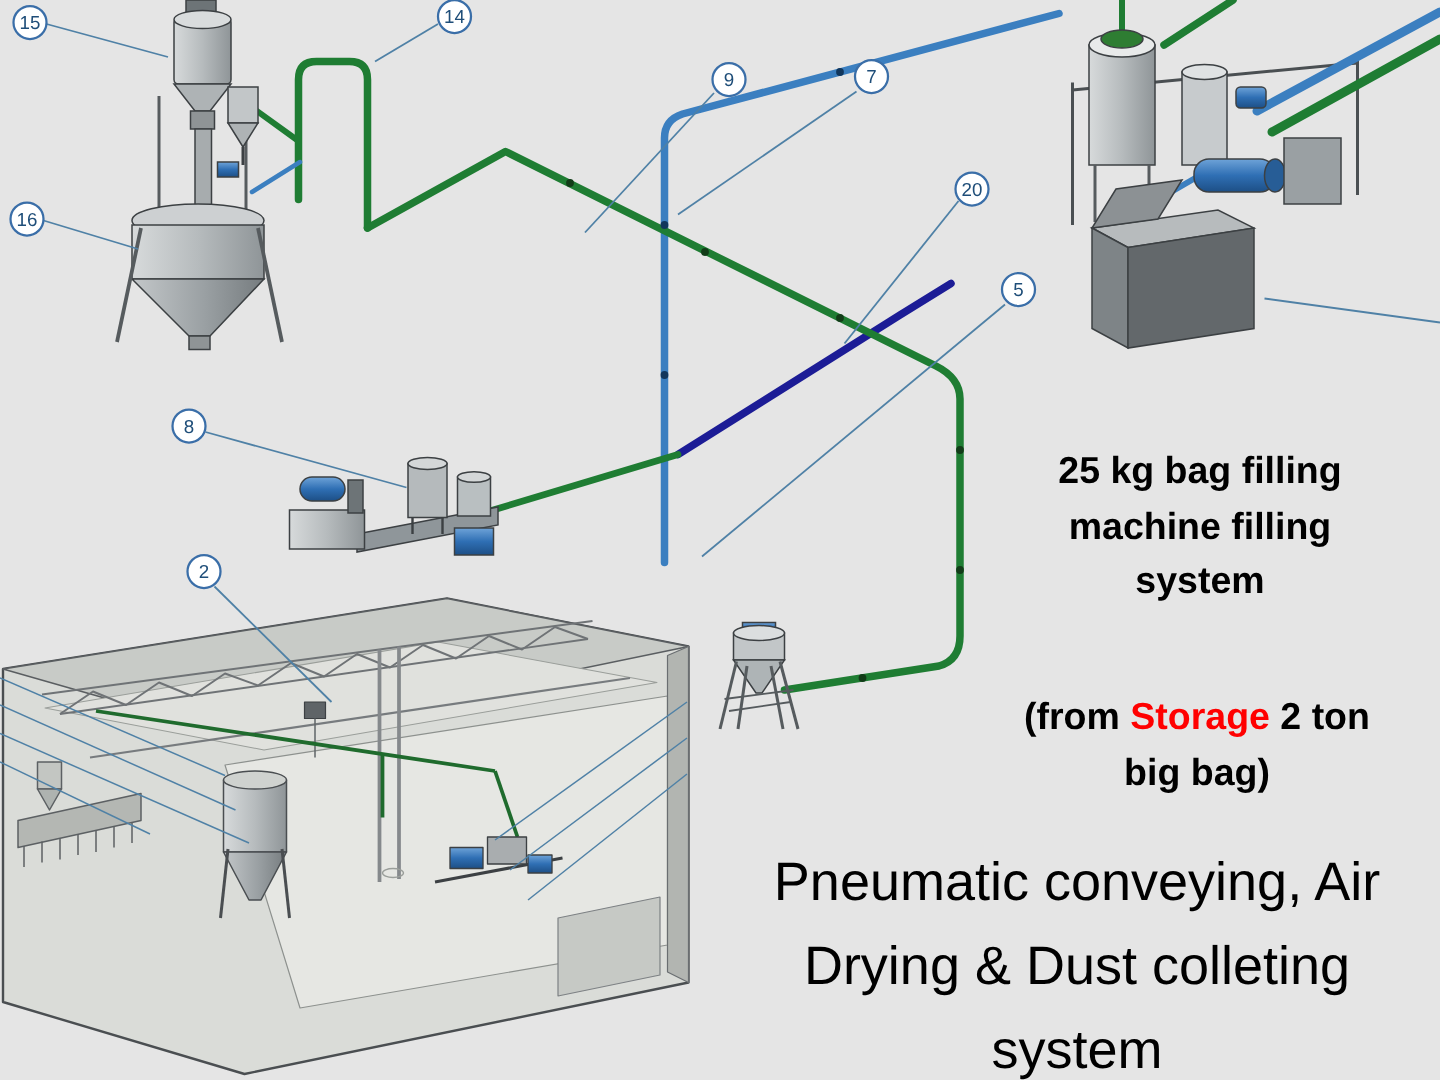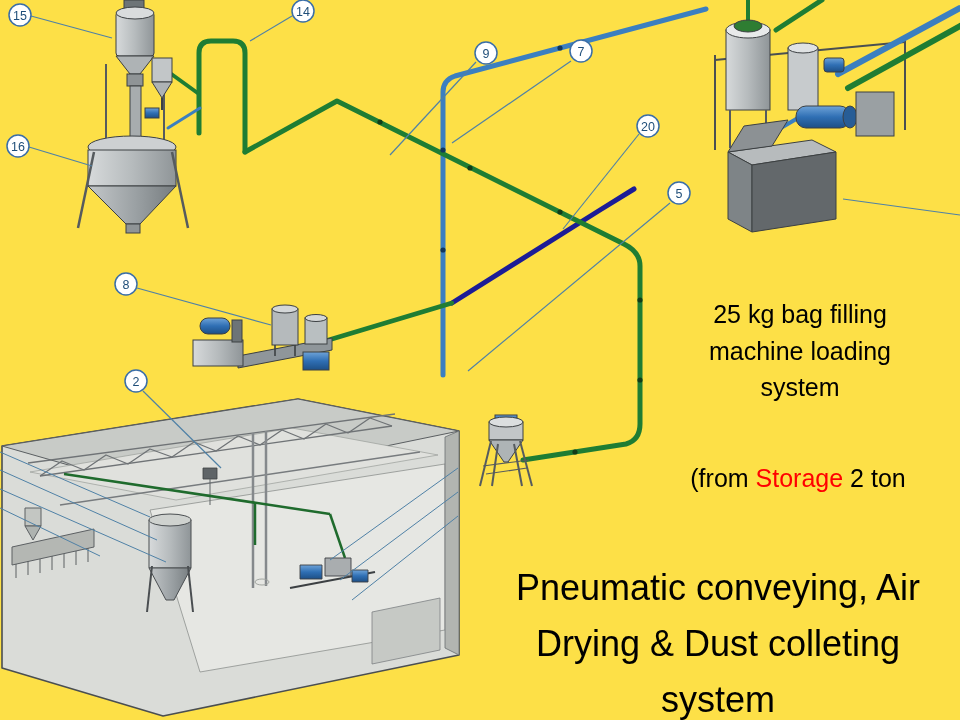--- a/index.html
+++ b/index.html
@@ -1,20 +1,20 @@
 <!DOCTYPE html>
 <html><head>
 <meta charset="utf-8">
 <style>
   html,body{margin:0;padding:0;background:#fff;}
-  .stage{position:relative;width:960px;height:720px;background:#fde047;overflow:hidden;
+  .stage{position:relative;width:960px;height:720px;background:#e5e5e5;overflow:hidden;
          font-family:"Liberation Sans", sans-serif;}
   .stage svg{position:absolute;left:0;top:0;}
   .txt{position:absolute;text-align:center;color:#000;}
-  .txt-mid{font-size:25px;line-height:1.46;}
+  .txt-mid{font-size:25px;line-height:1.46;font-weight:bold;}
   .txt-big{font-size:36px;line-height:1.55;}
   .red{color:#ff0000;}
   .callout-text{font-size:12.5px;fill:#1f4e79;font-family:"Liberation Sans",sans-serif;}
 </style>
 </head>
 <body>
 
 <div class="stage">
 
 <svg width="960" height="720" viewBox="0 0 960 720">
@@ -284,26 +284,27 @@
     </g>
     <g>
       <circle cx="136" cy="381" r="11" fill="#ffffff" stroke="#3a6ea8" stroke-width="1.5"></circle>
       <text class="callout-text" x="136" y="385.5" text-anchor="middle">2</text>
     </g>
   </g>
 </svg>
 
 <div class="txt txt-mid" style="left:655px;top:296px;width:290px;">
   <div>25 kg bag filling</div>
-  <div>machine loading</div>
+  <div>machine filling</div>
   <div>system</div>
 </div>
 
 <div class="txt txt-mid" style="left:648px;top:460px;width:300px;">
   <div><span>(from </span><span class="red">Storage</span><span> 2 ton</span></div>
+  <div>big bag)</div>
 </div>
 
 <div class="txt txt-big" style="left:498px;top:560px;width:440px;">
   <div>Pneumatic conveying, Air</div>
   <div>Drying &amp; Dust colleting</div>
   <div>system</div>
 </div>
 
 </div>
 

